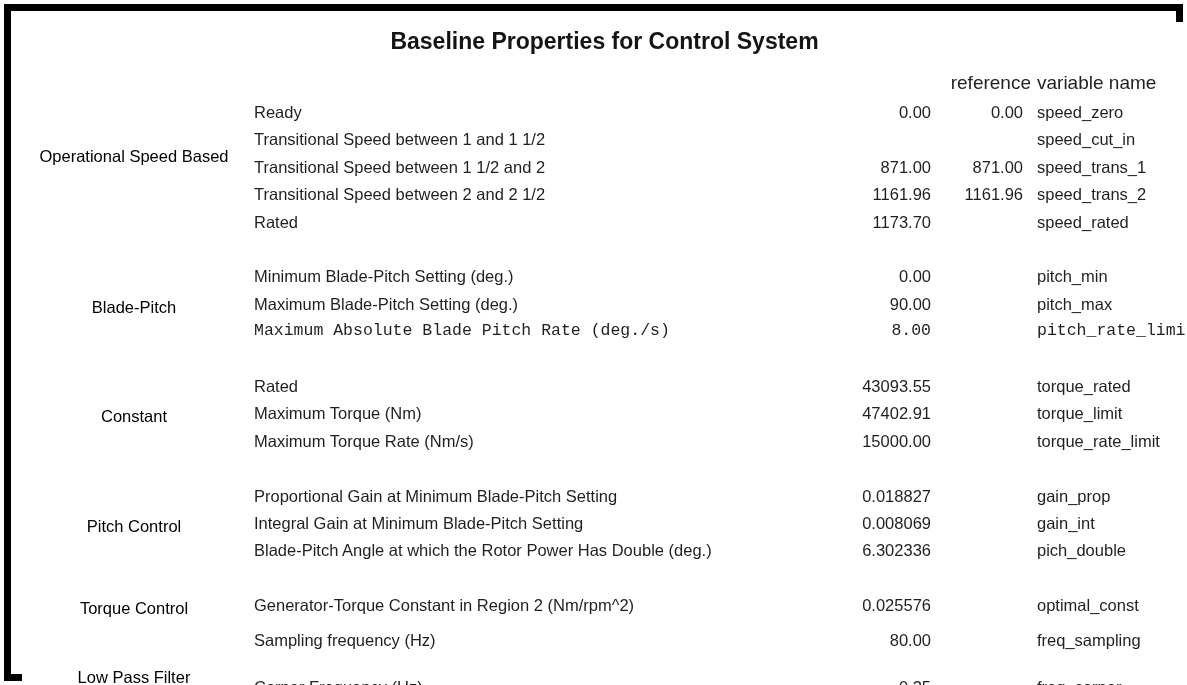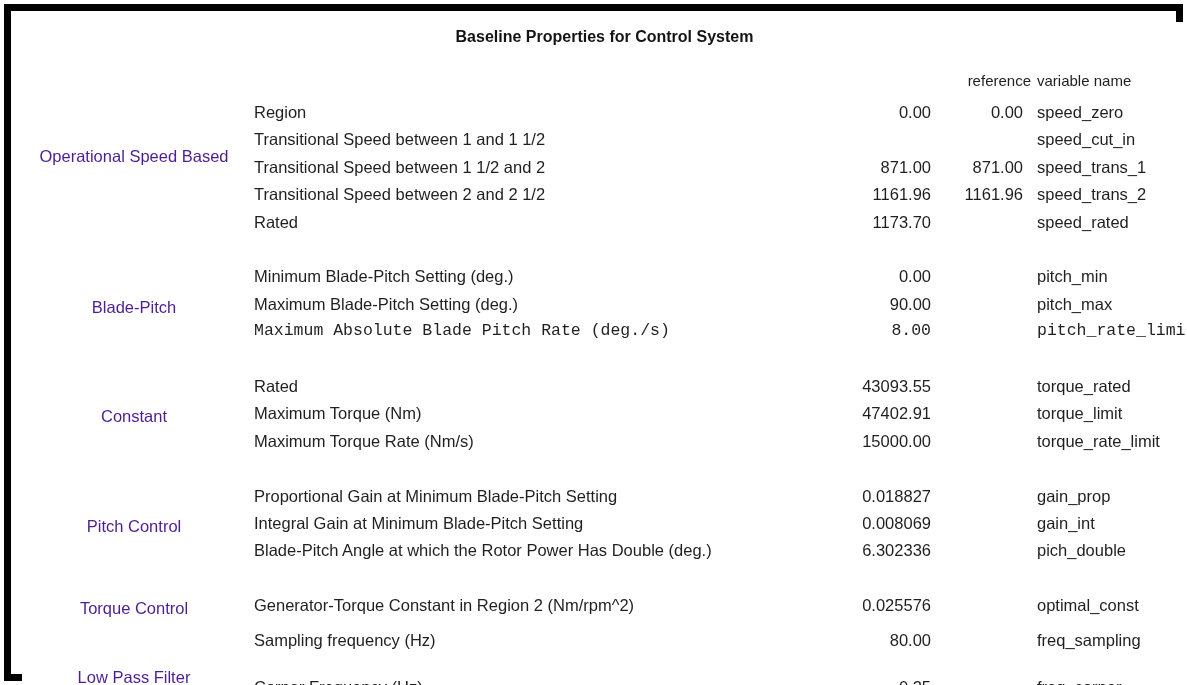--- a/index.html
+++ b/index.html
@@ -40,30 +40,30 @@
     background: #ffffff;
     overflow: hidden;
   }
   
   #title {
     position: absolute;
     left: 0;
     top: 6px;
     width: 1165px;
     text-align: center;
-    font-size: 16px;
+    font-size: 23px;
     font-weight: bold;
     letter-spacing: 0px;
     color: #141414;
     white-space: nowrap;
   }
   
   .col-header {
     position: absolute;
-    font-size: 15px;
+    font-size: 19px;
     color: #1f1f1f;
     white-space: nowrap;
   }
   #hdr-reference {
     top: 50px;
     left: 0;
     width: 1009px;
     text-align: right;
   }
   #hdr-variable {
@@ -113,21 +113,21 @@
     top: 0;
     text-align: right;
   }
   
   .group-label {
     position: absolute;
     left: 0px;
     width: 224px;
     text-align: center;
     font-size: 16.5px;
-    color: #4c1d95;
+    color: #000000;
     line-height: 27.4px;
   }
   .group-label .gl-line {
     display: block;
     white-space: nowrap;
   }
 </style>
 </head>
 <body>
 
@@ -135,21 +135,21 @@
   <div id="frame">
     <div id="inner">
 
       <div id="title">Baseline Properties for Control System</div>
 
       <div class="col-header" id="hdr-reference">reference</div>
       <div class="col-header" id="hdr-variable">variable name</div>
 
       <div id="rows">
           <div class="row" style="top: 80px;">
-            <div class="cell c-desc">Region</div>
+            <div class="cell c-desc">Ready</div>
             <div class="cell c-value">0.00</div>
             <div class="cell c-ref">0.00</div>
             <div class="cell c-var">speed_zero</div>
           </div>
           <div class="row" style="top: 107.4px;">
             <div class="cell c-desc">Transitional Speed between 1 and 1 1/2</div>
             <div class="cell c-ref"></div>
             <div class="cell c-var">speed_cut_in</div>
           </div>
           <div class="row" style="top: 134.8px;">

